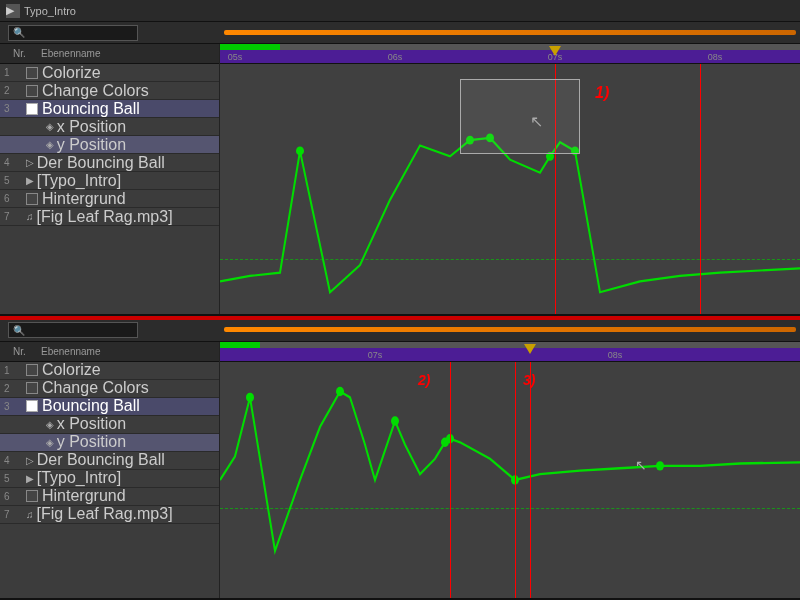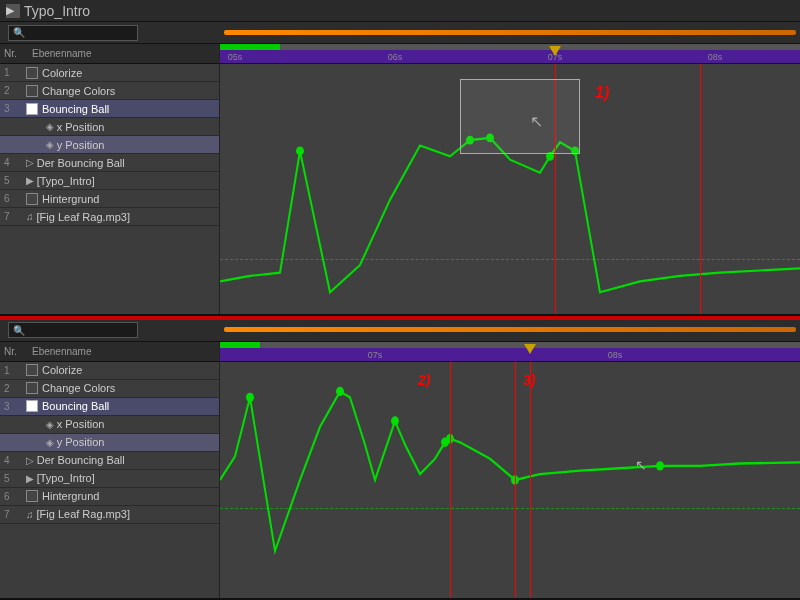--- a/index.html
+++ b/index.html
@@ -22,21 +22,21 @@
       padding: 0 6px;
       border-bottom: 1px solid #111;
     }
     .top-bar-icon {
       width: 14px;
       height: 14px;
       background: #555;
       margin-right: 4px;
     }
     .top-bar-title {
-      font-size: 14px;
+      font-size: 11px;
       color: #bbb;
     }
 
     
     .panel {
       display: flex;
       flex-direction: column;
       height: 578px;
     }
 
@@ -86,21 +86,21 @@
       display: flex;
       background: #2a2a2a;
       height: 20px;
       align-items: center;
       padding: 0 4px;
       border-bottom: 1px solid #111;
       font-size: 10px;
       color: #999;
     }
 
-    .layer-header .col-nr { width: 28px; }
+    .layer-header .col-nr { width: 28px; margin-left: 9px; }
     .layer-header .col-name { flex: 1; }
 
     .layer-item {
       display: flex;
       align-items: center;
       height: 18px;
       padding: 0 4px;
       border-bottom: 1px solid #2a2a2a;
       cursor: pointer;
     }
@@ -119,21 +119,21 @@
       border: 1px solid #888;
       margin-right: 4px;
       flex-shrink: 0;
     }
     .layer-icon {
       margin-right: 3px;
       color: #aaa;
       font-size: 10px;
     }
     .layer-name {
-      font-size: 11px;
+      font-size: 16px;
       color: #ccc;
       white-space: nowrap;
       overflow: hidden;
     }
     .layer-name.bold { font-weight: normal; color: #fff; }
 
     .sub-item {
       padding-left: 24px;
     }
 

